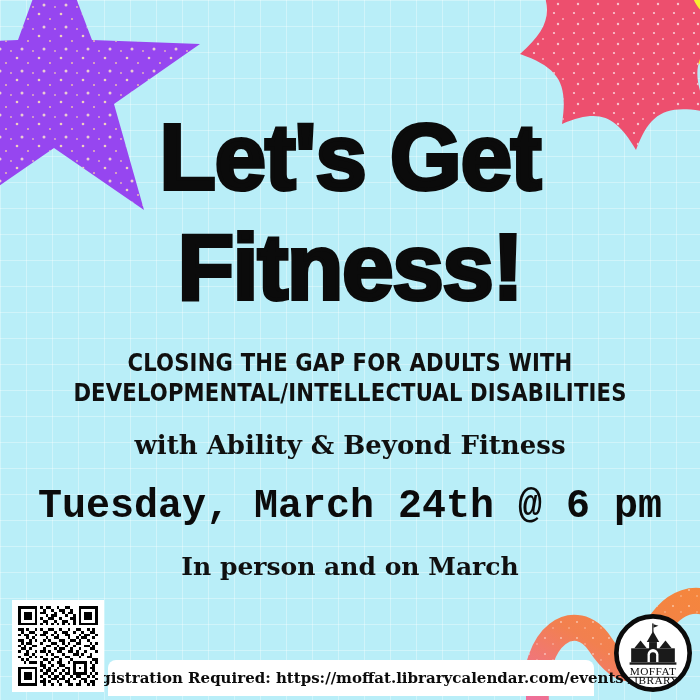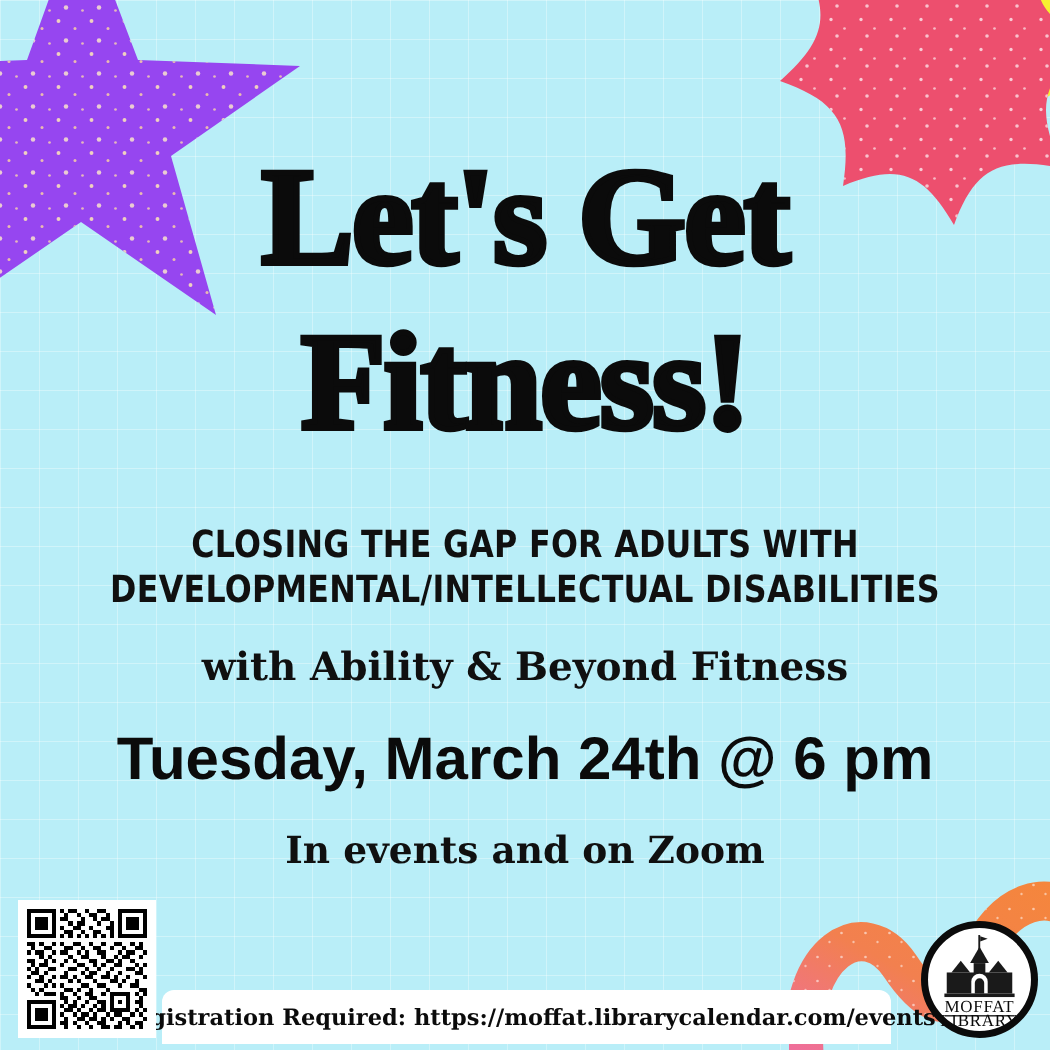--- a/index.html
+++ b/index.html
@@ -47,27 +47,27 @@
   #content {
     position: relative;
     z-index: 5;
     width: 100%;
     height: 100%;
     text-align: center;
     color: #000000;
   }
 
   .title-line {
-    font-family: Liberation Serif, serif;
+    font-family: Liberation Sans, sans-serif;
     font-weight: 700;
     font-size: 92px;
     line-height: 0.98;
     letter-spacing: -1px;
     color: #0b0b0b;
-    margin: 3px;
+    margin: 16px;
     -webkit-text-stroke: 4px #0b0b0b;
   }
   #title-1 { position: absolute; top: 96px;  left: 0; right: 0; }
   #title-2 { position: absolute; top: 206px; left: 0; right: 0; }
 
   #subtitle {
     position: absolute; top: 348px; left: 24px; right: 24px;
     font-family: "DejaVu Sans Condensed", "Liberation Sans Narrow", "Liberation Sans", sans-serif;
     font-weight: 700;
     font-size: 25px;
@@ -81,21 +81,21 @@
     position: absolute; top: 430px; left: 0; right: 0;
     font-family: "DejaVu Serif", "Liberation Serif", serif;
     font-weight: 700;
     font-size: 26px;
     letter-spacing: 0px;
     color: #101010;
   }
 
   #datetime {
     position: absolute; top: 484px; left: 0; right: 0;
-    font-family: Liberation Sans, sans-serif;
+    font-family: Liberation Mono, monospace;
     font-weight: 700;
     font-size: 40px;
     letter-spacing: 0px;
     color: #0b0b0b;
   }
 
   #location {
     position: absolute; top: 552px; left: 0; right: 0;
     font-family: "DejaVu Serif", "Liberation Serif", serif;
     font-weight: 700;
@@ -220,21 +220,21 @@
     <div class="title-line" id="title-1">Let's Get</div>
 
     <div class="title-line" id="title-2">Fitness!</div>
 
     <div id="subtitle">CLOSING THE GAP FOR ADULTS WITH DEVELOPMENTAL/INTELLECTUAL DISABILITIES</div>
 
     <div id="presenter">with Ability &amp; Beyond Fitness</div>
 
     <div id="datetime">Tuesday, March 24th @ 6 pm</div>
 
-    <div id="location">In events and on Zoom</div>
+    <div id="location">In person and on March</div>
   </div>
 
   <div id="qr-code">
     <svg viewBox="0 0 29 29" shape-rendering="crispEdges">
       <rect width="29" height="29" fill="#ffffff"></rect>
       <g fill="#000000">
 
         <rect x="0" y="0" width="7" height="1"></rect>
           <rect x="0" y="6" width="7" height="1"></rect>
         <rect x="0" y="0" width="1" height="7"></rect>

